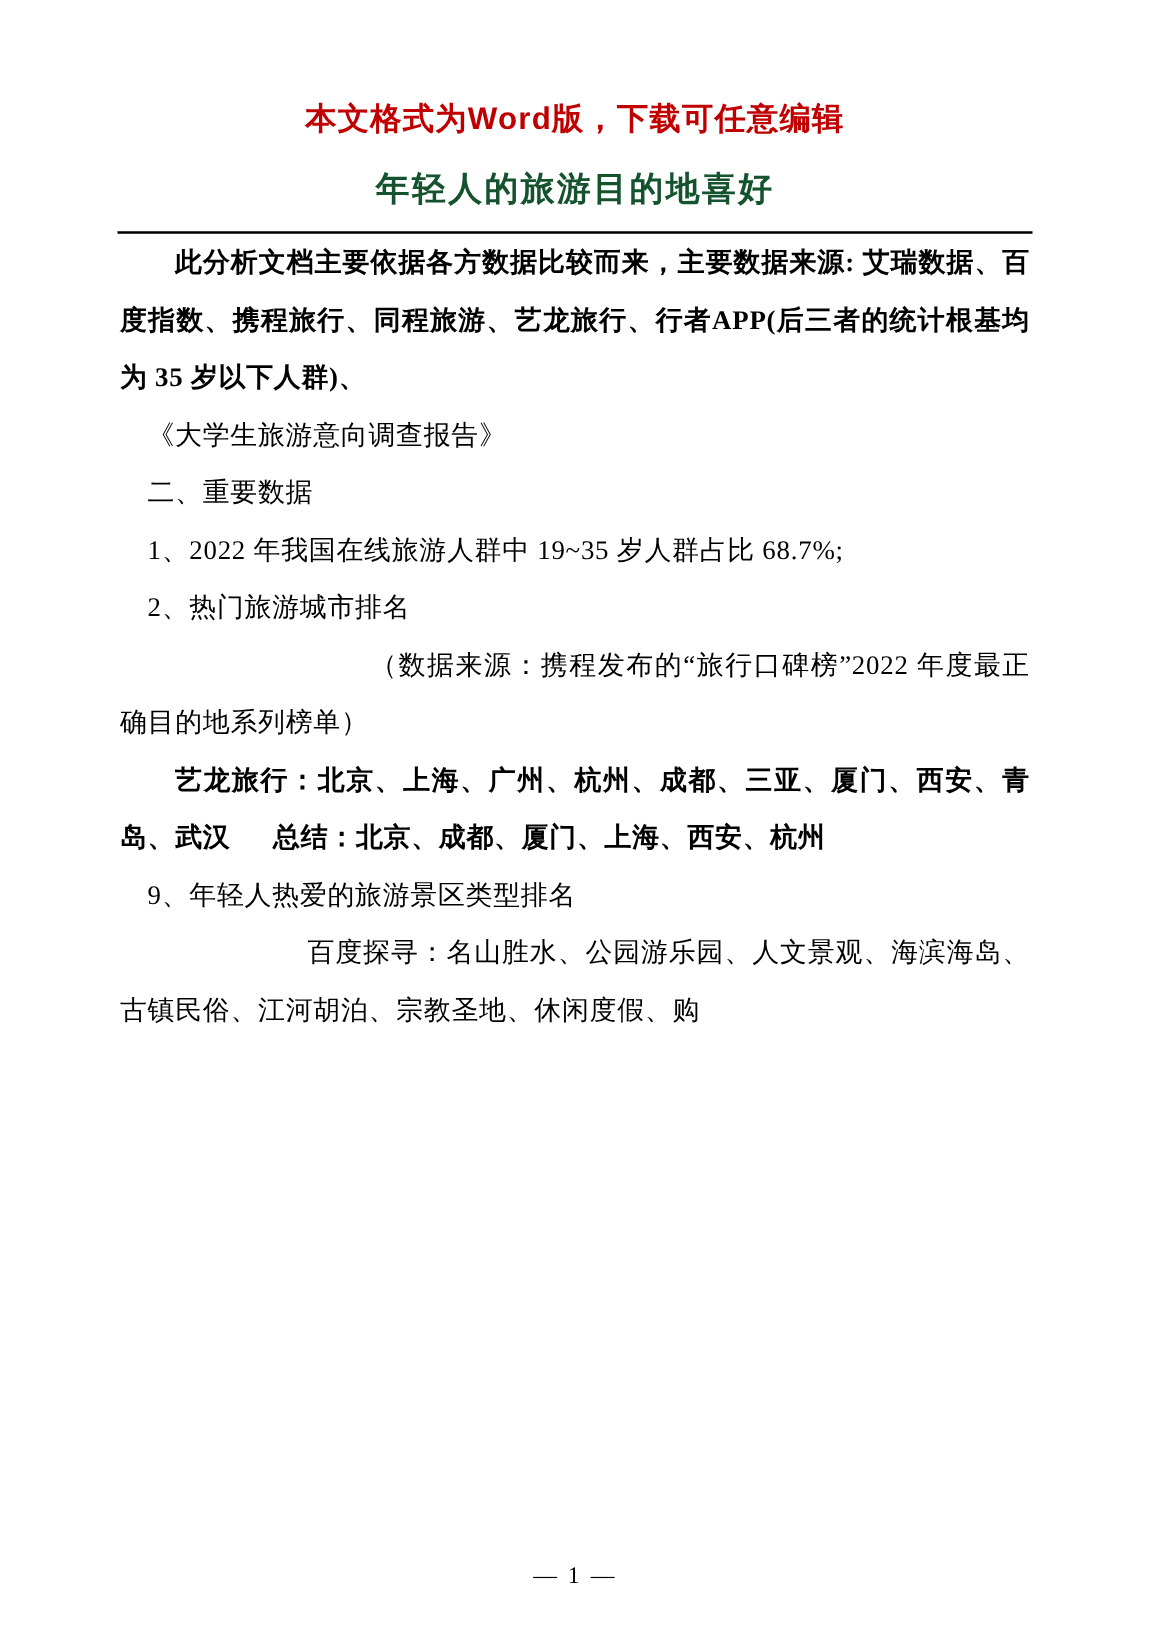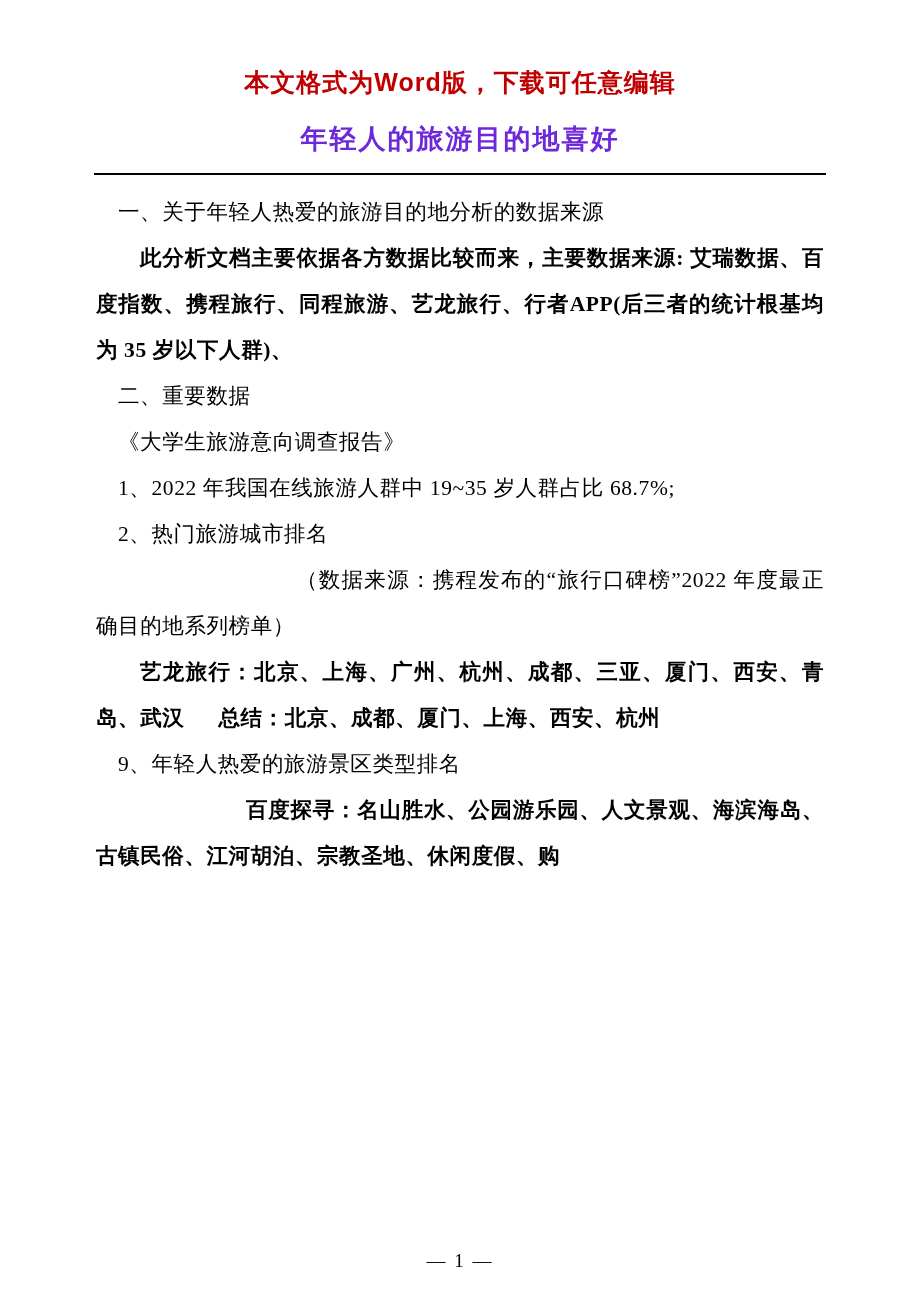--- a/index.html
+++ b/index.html
@@ -12,35 +12,35 @@
     height: 1302px;
     font-family: "Liberation Serif", "DejaVu Serif", serif;
     color: #000000;
     position: relative;
     overflow: hidden;
   }
   .page {
     width: 920px;
     height: 1302px;
     box-sizing: border-box;
-    padding: 4px 96px;
+    padding: 16px 96px;
     position: relative;
   }
   .banner {
     text-align: center;
     color: #c00000;
     font-weight: bold;
     font-size: 25px;
     letter-spacing: 1px;
     padding-top: 62px;
     font-family: "Liberation Sans", sans-serif;
   }
   .doc-title {
     text-align: center;
-    color: #6d28d9;
+    color: #14532d;
     font-size: 27px;
     font-weight: bold;
     margin-top: 22px;
     letter-spacing: 2px;
     font-family: "Liberation Sans", sans-serif;
   }
   .rule {
     border-bottom: 2.5px solid #000;
     margin-top: 16px;
     margin-left: -2px;
@@ -51,21 +51,21 @@
     font-size: 21.5px;
     line-height: 46px;
     letter-spacing: 0.6px;
     text-align: justify;
   }
   .first-block {
     margin-top: 14px;
   }
   .indent1 { text-indent: 22px; }
   .indent2 { text-indent: 44px; font-weight: bold; }
-  .indent6 { text-indent: 150px; font-weight: bold; }
+  .indent6 { text-indent: 150px; }
   .indent8 { text-indent: 200px; }
   .gap-mid { display: inline-block; width: 34px; }
   .footer {
     position: absolute;
     left: 0;
     right: 0;
     bottom: 30px;
     text-align: center;
     font-size: 19px;
     letter-spacing: 2px;
@@ -77,27 +77,26 @@
 <div class="page">
 
   <div class="banner">本文格式为Word版，下载可任意编辑</div>
 
   <div class="doc-title">年轻人的旅游目的地喜好</div>
 
   <div class="rule"></div>
 
   <div class="content">
 
-    <p class="p indent1 first-block">一、关于年轻人热爱的旅游目的地分析的数据来源</p>
 
     <p class="p indent2">此分析文档主要依据各方数据比较而来，主要数据来源: 艾瑞数据、百度指数、携程旅行、同程旅游、艺龙旅行、行者APP(后三者的统计根基均为 35 岁以下人群)、</p>
 
+    <p class="p indent1">《大学生旅游意向调查报告》</p>
+
     <p class="p indent1">二、重要数据</p>
-
-    <p class="p indent1">《大学生旅游意向调查报告》</p>
 
     <p class="p indent1">1、2022 年我国在线旅游人群中 19~35 岁人群占比 68.7%;</p>
 
     <p class="p indent1">2、热门旅游城市排名</p>
 
 
 
     <p class="p indent8">（数据来源：携程发布的“旅行口碑榜”2022 年度最正确目的地系列榜单）</p>
 
     <p class="p indent2"><span>艺龙旅行：北京、上海、广州、杭州、成都、三亚、厦门、西安、青岛、武汉</span><span class="gap-mid"></span><span>总结：北京、成都、厦门、上海、西安、杭州</span></p>

